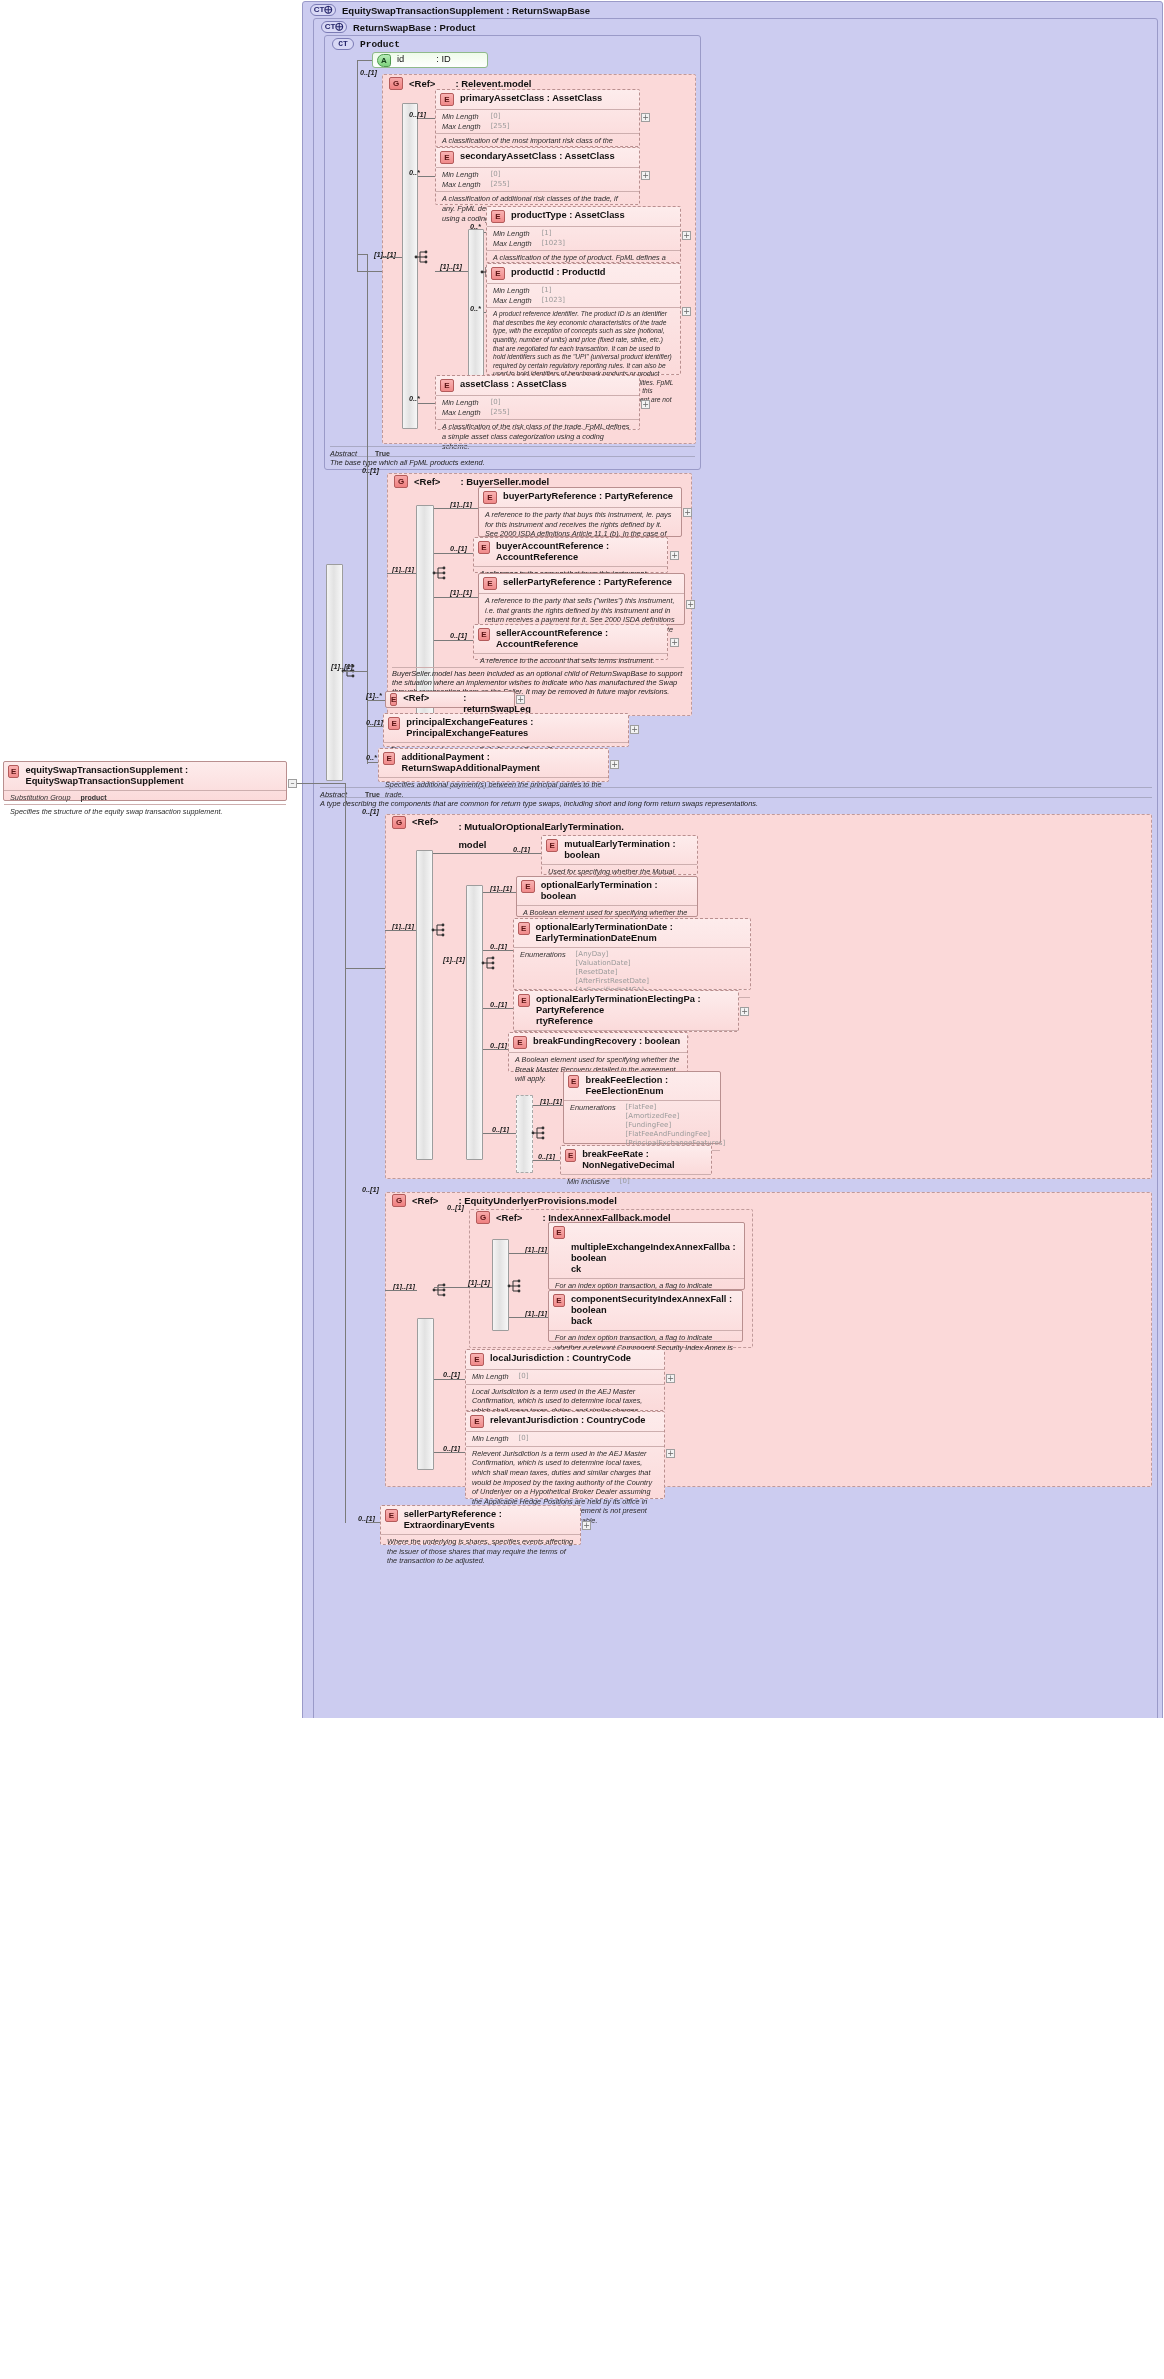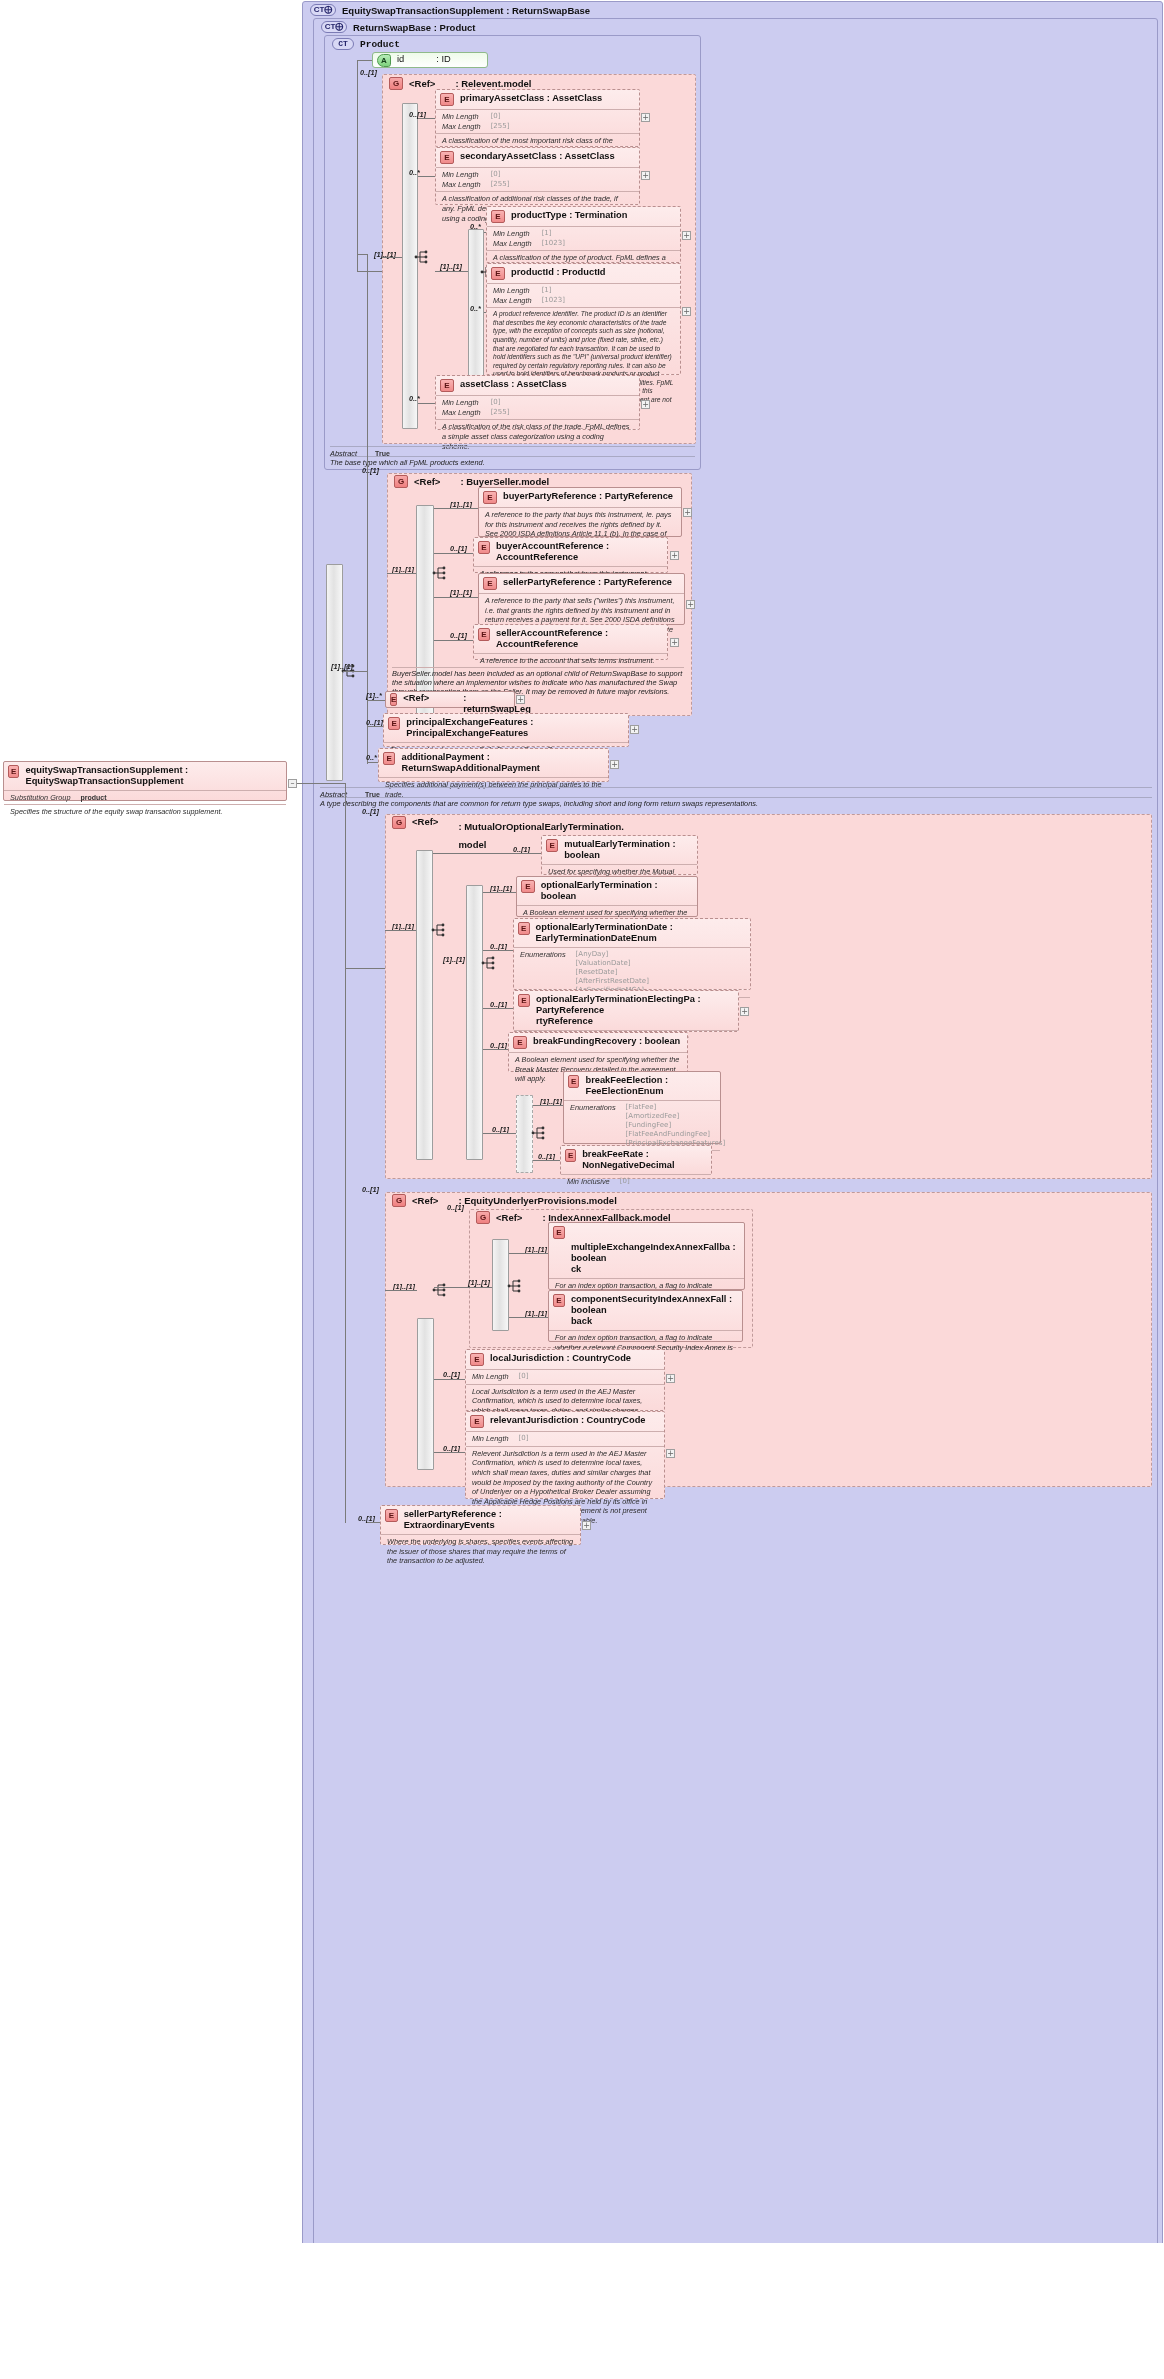--- a/index.html
+++ b/index.html
@@ -5,21 +5,21 @@
   * { box-sizing: border-box; }
   html, body {
     margin: 0; padding: 0;
     background: #ffffff;
     font-family: "Liberation Sans", sans-serif;
     color: #1a1a1a;
   }
   .page {
     position: relative;
     width: 1164px;
-    height: 2243px;
+    height: 1718px;
     overflow: hidden;
   }
 
   
   .ct-box {
     position: absolute;
     background: #ccccf0;
     border: 1px solid #9a9ac8;
     border-radius: 3px;
   }
@@ -289,21 +289,21 @@
     <circle cx="2" cy="8" r="1.4" fill="#333"></circle>
     <path d="M2 8 H6 M6 3 V13 M6 3 H11 M6 8 H11 M6 13 H11" stroke="#333" fill="none" stroke-width="1"></path>
     <circle cx="12" cy="3" r="1.4" fill="#333"></circle>
       <circle cx="12" cy="8" r="1.4" fill="#333"></circle>
       <circle cx="12" cy="13" r="1.4" fill="#333"></circle>
   </svg>
 
   <div class="node optional" style="left:486px; top:206px; width:195px; height:57px;">
     <div class="node-title">
       <span class="tag tag-e">E</span>
-      <span>productType : Termination</span>
+      <span>productType : AssetClass</span>
     </div>
     <div class="facets">
       <table>
           <tbody>
             <tr>
               <td>Min Length</td>
               <td class="val">[1]</td>
             </tr>
       <tr>
               <td>Max Length</td>

